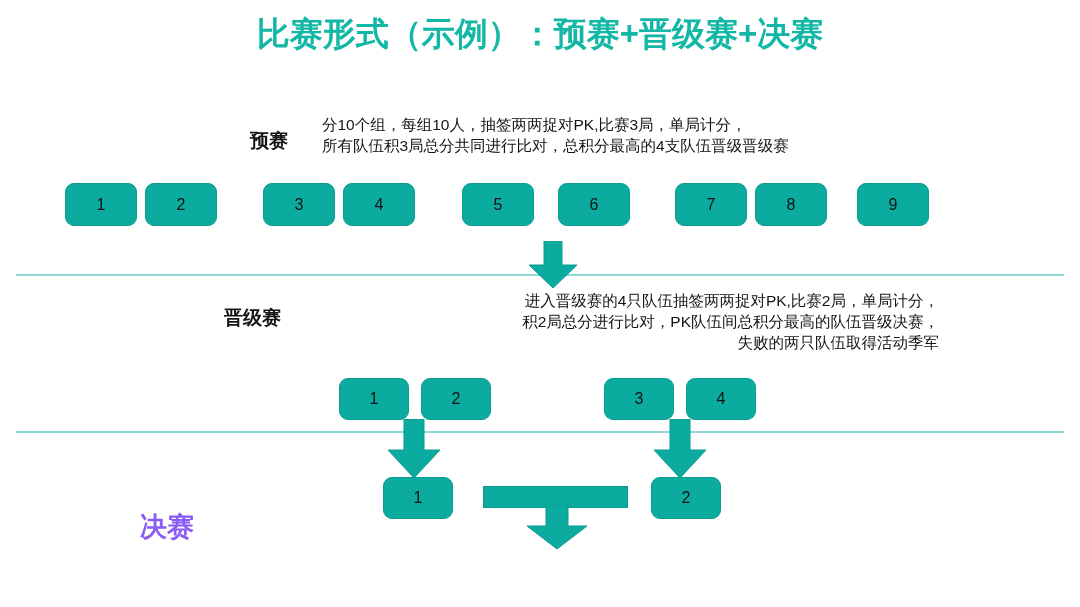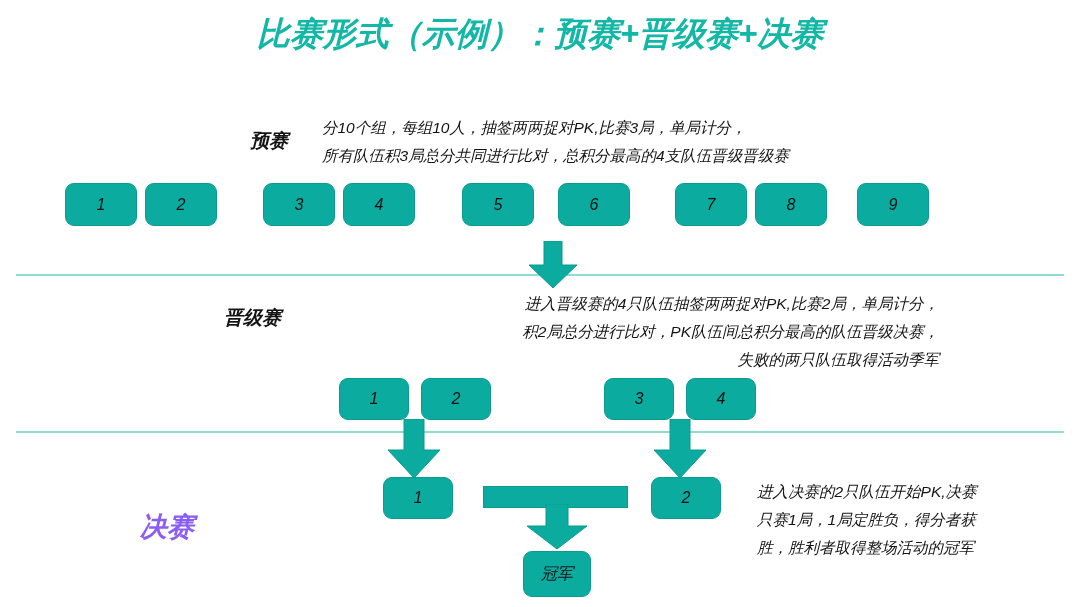--- a/index.html
+++ b/index.html
@@ -13,21 +13,20 @@
     position: relative;
     overflow: hidden;
     font-family: "Liberation Sans", "DejaVu Sans", sans-serif;
     color: #1a1a1a;
   }
   .stage {
     position: absolute;
     left: 0; top: 0;
     width: 1080px;
     height: 607px;
-    font-style: italic;
   }
 
   
   .title {
     position: absolute;
     left: 0;
     top: 12px;
     width: 1080px;
     text-align: center;
     font-size: 33px;
@@ -60,21 +59,21 @@
     left: 140px;
     top: 509px;
     font-size: 27px;
     color: #8b5cf6;
   }
 
   
   .desc {
     position: absolute;
     font-size: 15.5px;
-    line-height: 28px;
+    line-height: 21px;
     color: #141414;
     white-space: pre-line;
   }
   .desc.prelim-desc { left: 322px; top: 114px;  width: 620px; }
   .desc.promo-desc  { left: 319px; top: 290px;  width: 620px; text-align: right; }
   .desc.final-desc  { left: 757px; top: 478px;  width: 300px; }
 
   
   .box {
     position: absolute;
@@ -158,30 +157,26 @@
     </svg>
   </div>
 
   <div class="arrow" style="left:651px; top:419px;">
     <svg width="58" height="60" viewBox="0 0 58 60">
       <polygon points="19,0 39,0 39,31 55,31 29,59 3,31 19,31" fill="#0cab9f" stroke="#0b9b90" stroke-width="1"></polygon>
     </svg>
   </div>
 
   <div class="stage-label final">决赛</div>
-  <div class="desc final-desc">进入决赛的2只队伍开始PK,决赛
-只赛1局，1局定胜负，得分者获
-胜，胜利者取得整场活动的冠军</div>
 
   <div class="box tier3" style="left:383px">1</div>
   <div class="box tier3" style="left:651px">2</div>
 
   <div class="tbar hbar"></div>
 
   <div class="arrow" style="left:520px; top:504px;">
     <svg width="74" height="46" viewBox="0 0 74 46">
       <polygon points="26,0 48,0 48,22 67,22 37,45 7,22 26,22" fill="#0cab9f" stroke="#0b9b90" stroke-width="1"></polygon>
     </svg>
   </div>
 
-  <div class="box champ">冠军</div>
 
 </div>
 
 </body></html>

